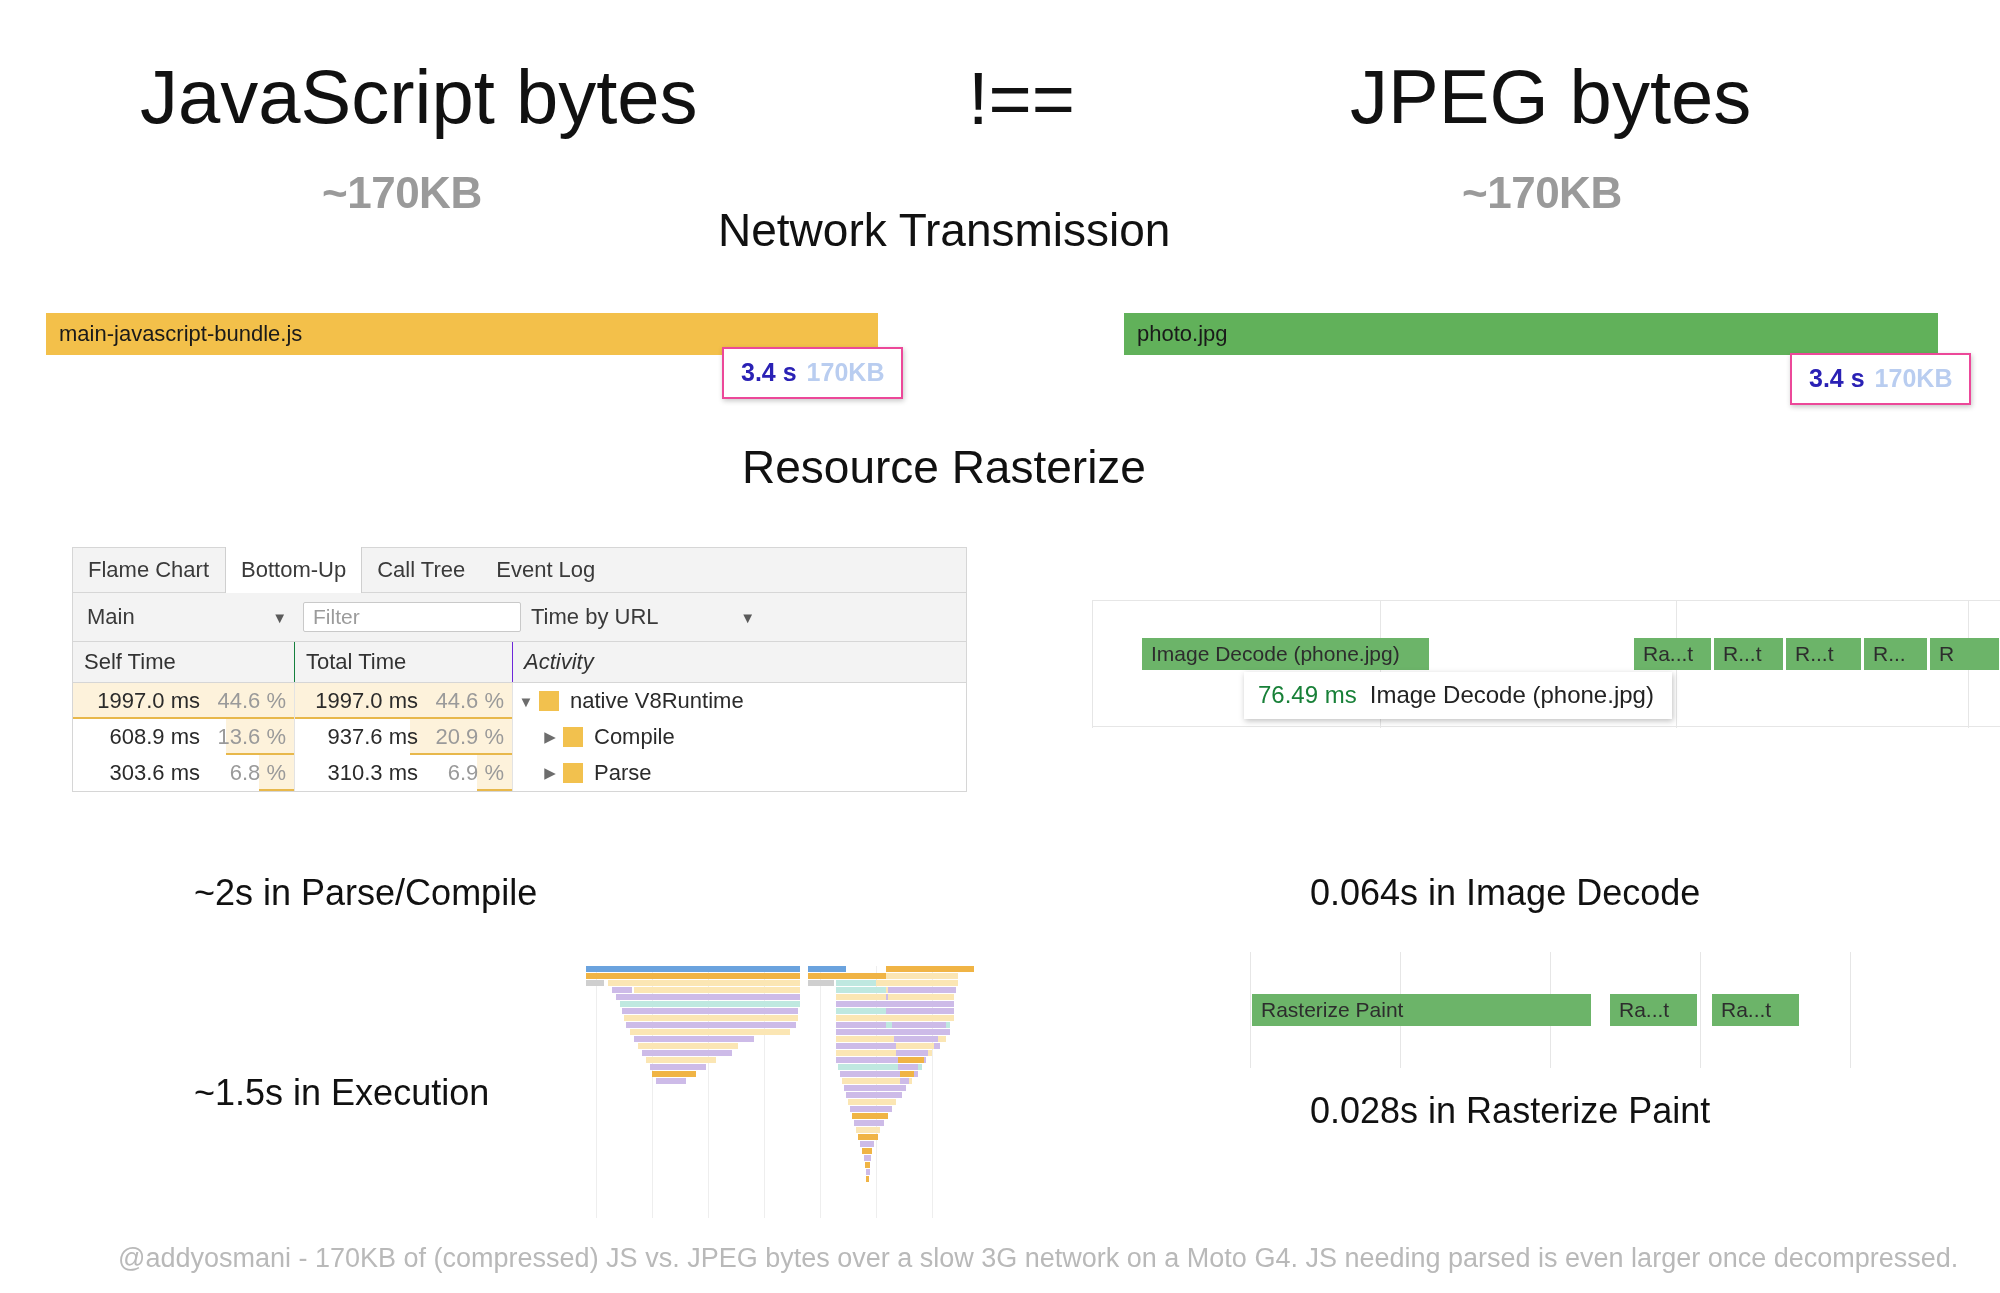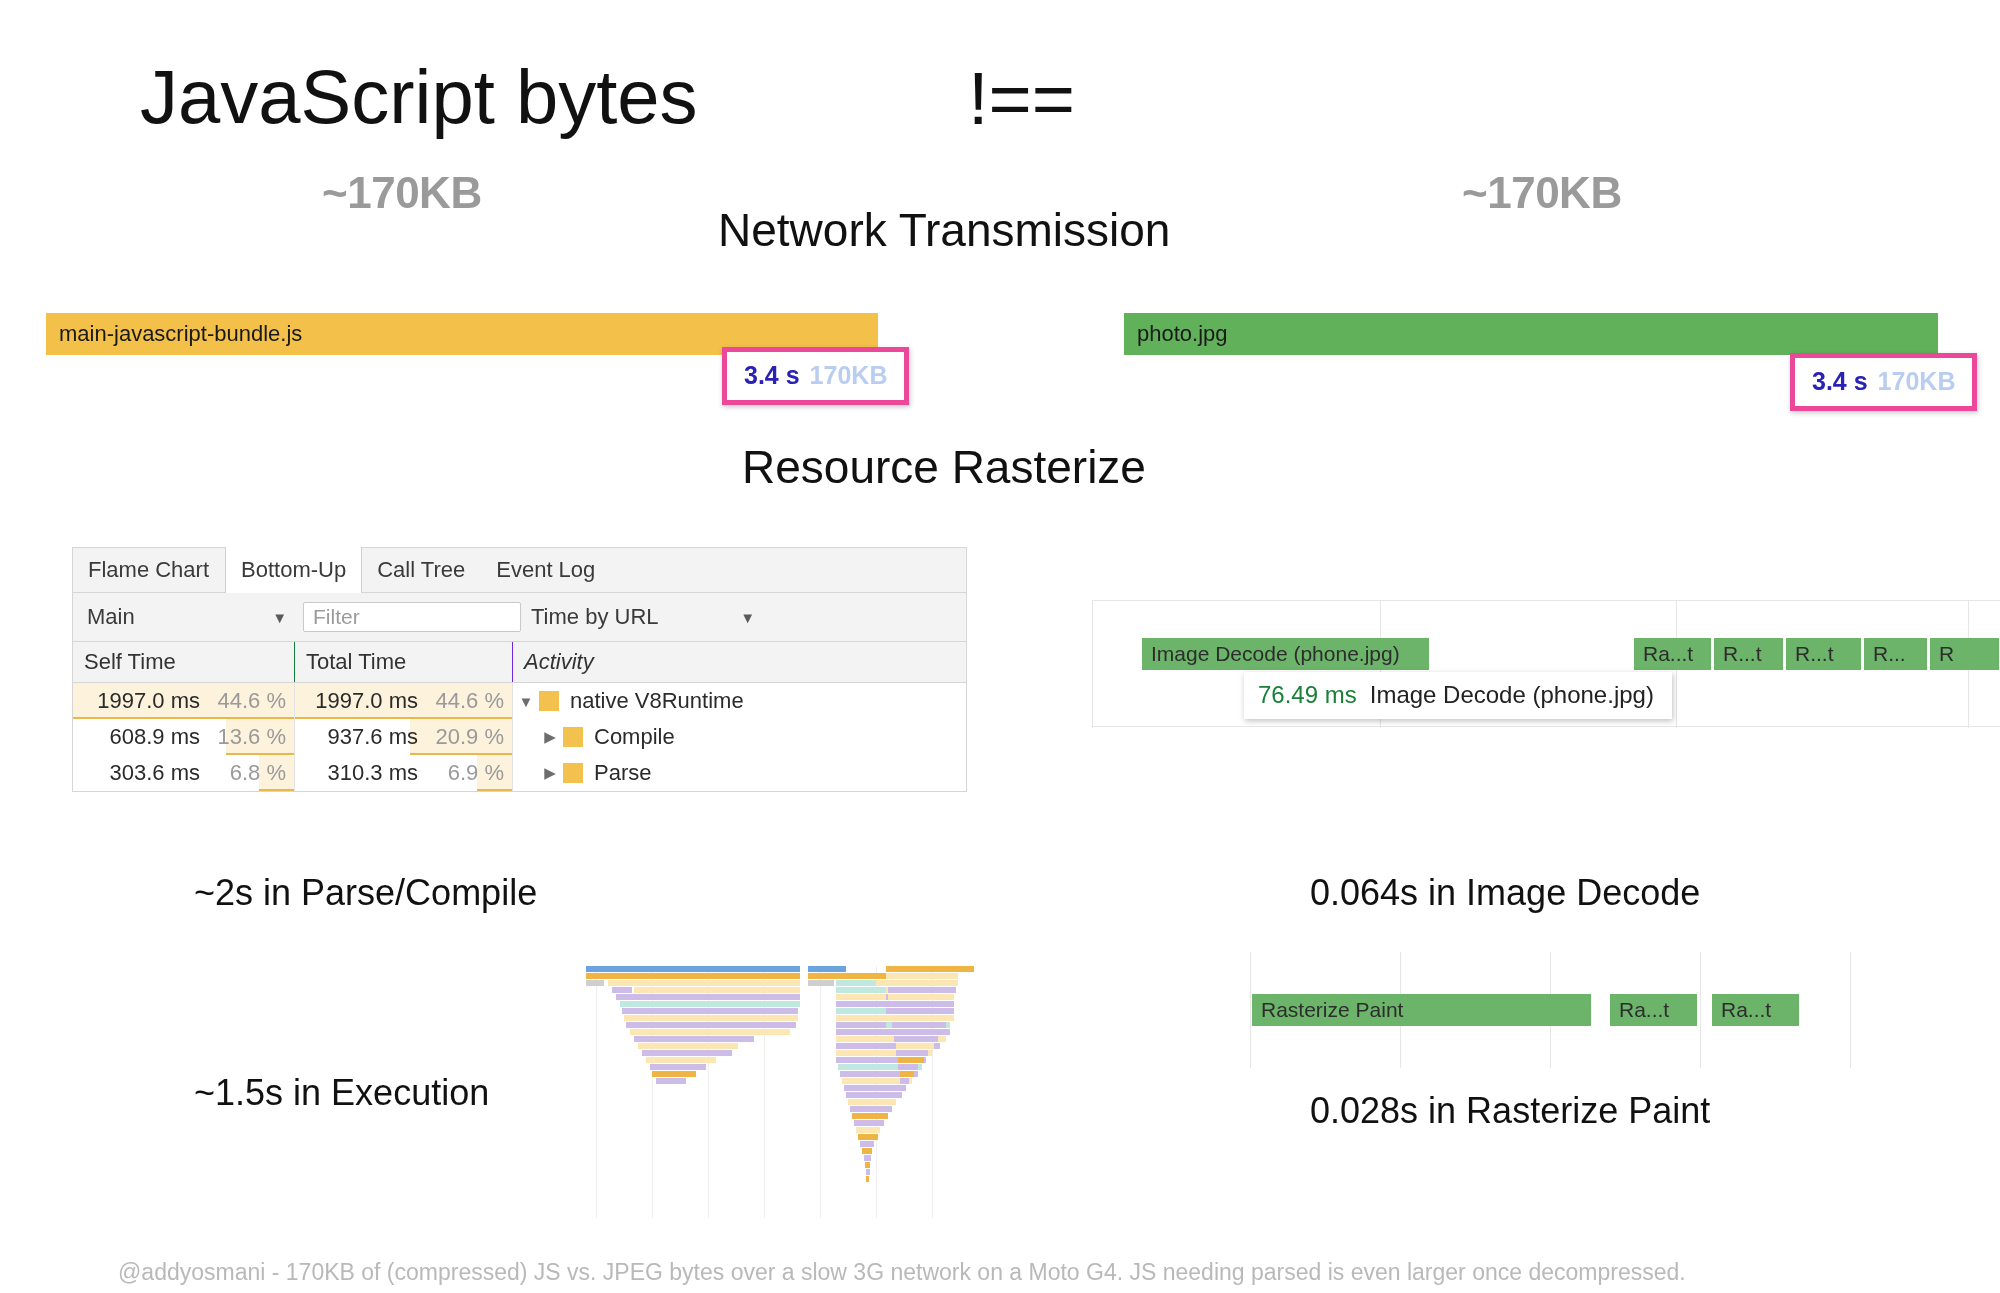--- a/index.html
+++ b/index.html
@@ -24,21 +24,21 @@
 
   .sec-net{position:absolute;left:718px;top:203px;font-size:46px;color:#111;white-space:nowrap;}
   .sec-proc{position:absolute;left:742px;top:440px;font-size:46px;color:#111;white-space:nowrap;}
 
   
   .bar{position:absolute;height:42px;display:flex;align-items:center;}
   .bar-label{font-size:22px;color:#1a1a1a;padding-left:13px;white-space:nowrap;}
   .bar-js{left:46px;top:313px;width:832px;background:#f3c04a;}
   .bar-jpg{left:1124px;top:313px;width:814px;background:#61b15a;}
 
-  .tip{position:absolute;background:#fff;border:5px solid #ec4899;
+  .tip{position:absolute;background:#fff;border:2px solid #ec4899;
        box-shadow:1px 2px 5px rgba(0,0,0,.22);
        padding:9px 17px 10px 17px;display:flex;align-items:baseline;gap:10px;white-space:nowrap;}
   .tip .t-time{font-size:25px;font-weight:bold;color:#2a21b5;}
   .tip .t-size{font-size:25px;font-weight:bold;color:#b9cdf0;}
   .tip-js{left:722px;top:347px;}
   .tip-jpg{left:1790px;top:353px;}
 
   
   .devpanel{position:absolute;left:72px;top:547px;width:895px;
             background:#ffffff;border:1px solid #d6d6d6;box-sizing:border-box;}
@@ -89,30 +89,31 @@
   .ann-ex{left:194px;top:1072px;}
   .ann-id{left:1310px;top:872px;}
   .ann-rp{left:1310px;top:1090px;}
 
   
   .flame{position:absolute;left:586px;top:966px;width:388px;height:252px;background:#fff;overflow:hidden;}
   .fl-col{position:absolute;top:0;bottom:0;width:1px;background:#eeeeee;}
   .fb{position:absolute;}
 
   
-  .footer{position:absolute;left:118px;top:1243px;width:1800px;font-size:23px;color:#b9b9b9;white-space:nowrap;margin-top:16px;}
+  .footer{position:absolute;left:118px;top:1243px;width:1800px;font-size:27px;color:#b9b9b9;white-space:nowrap;}
 </style>
 </head>
 <body>
 
 <div class="stage">
 
   <div class="headline">
     <div class="h-js">JavaScript bytes</div>
     <div class="h-neq">!==</div>
+    <div class="h-jpeg">JPEG bytes</div>
   </div>
   <div class="sz-left">~170KB</div>
   <div class="sz-right">~170KB</div>
 
   <div class="sec-net">Network Transmission</div>
   <div class="sec-proc">Resource Rasterize</div>
 
   <div class="bar bar-js">
     <span class="bar-label">main-javascript-bundle.js</span>
   </div>

